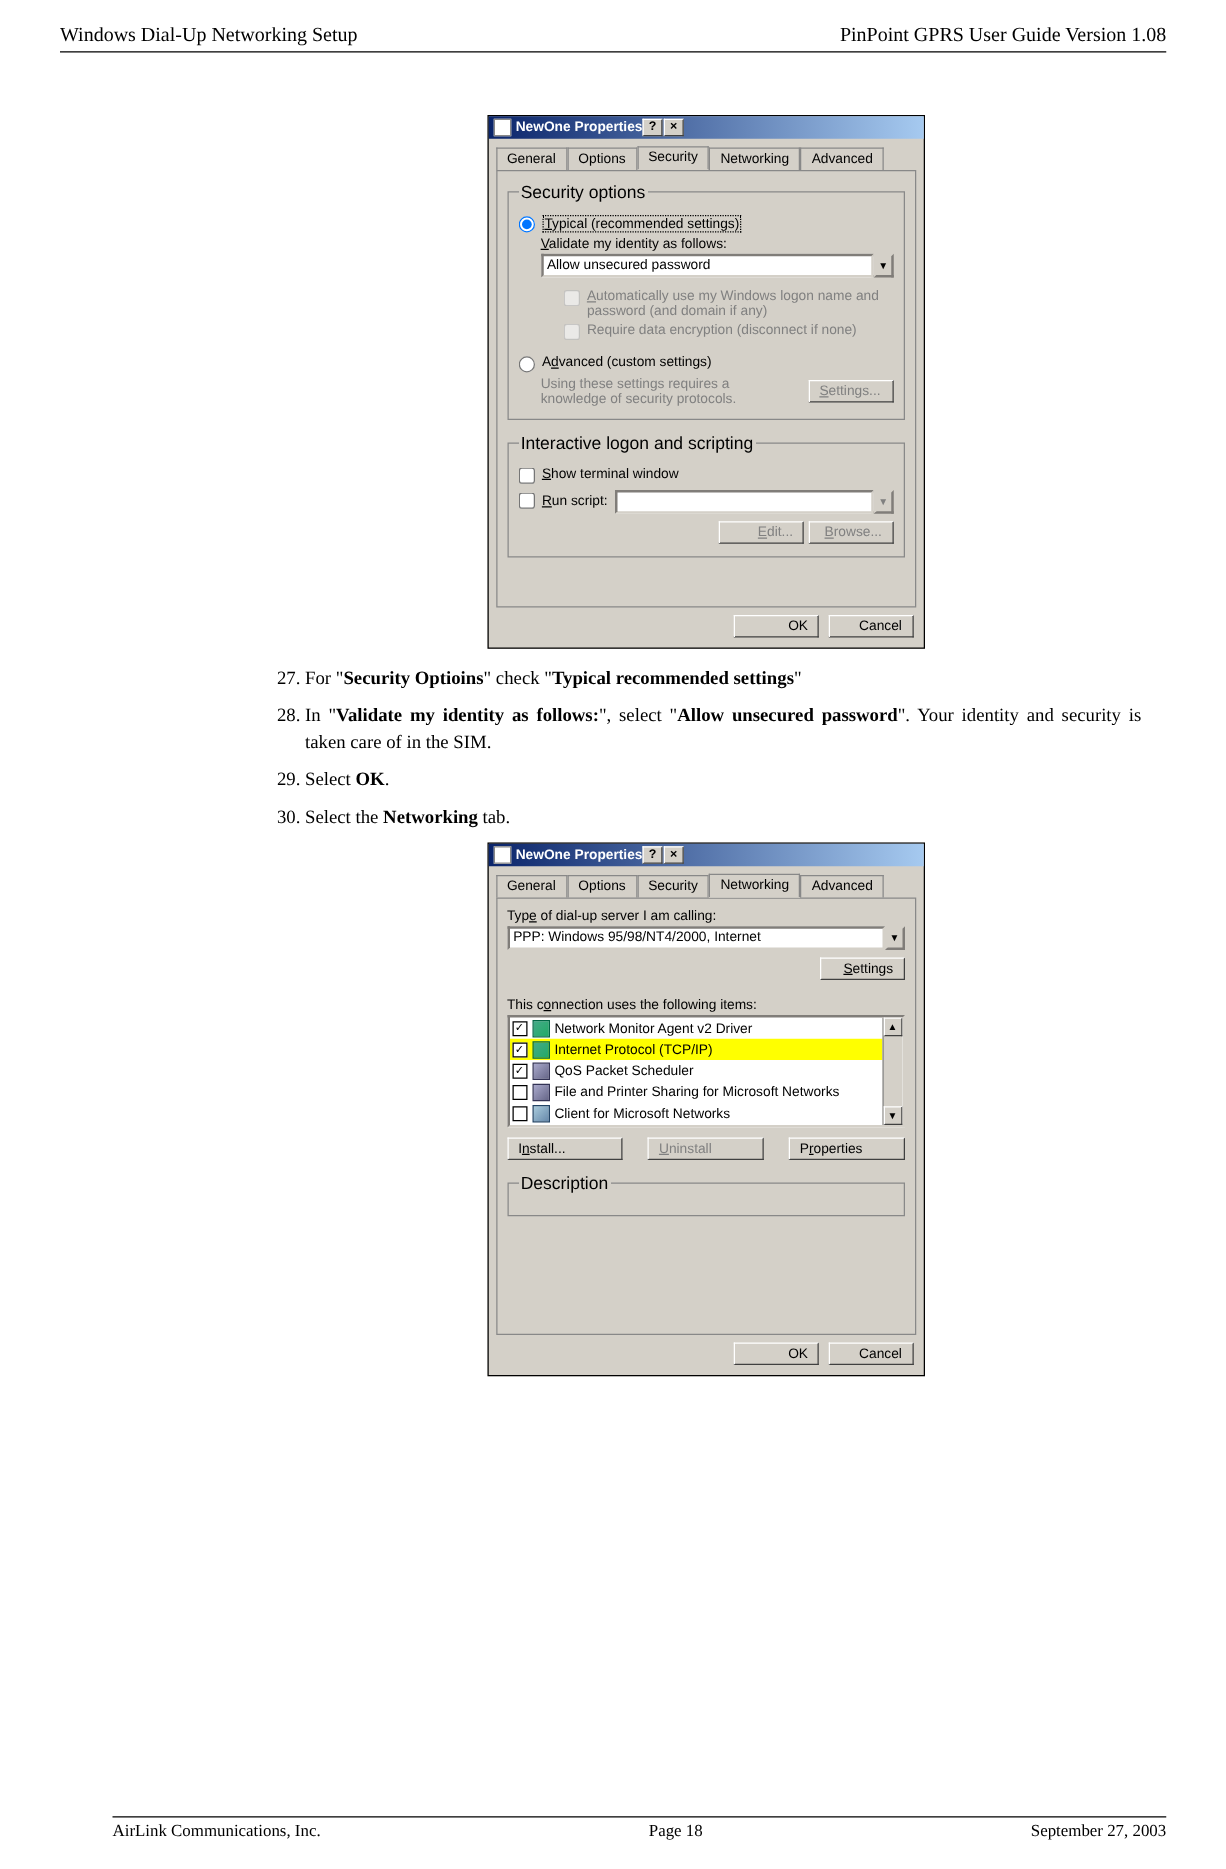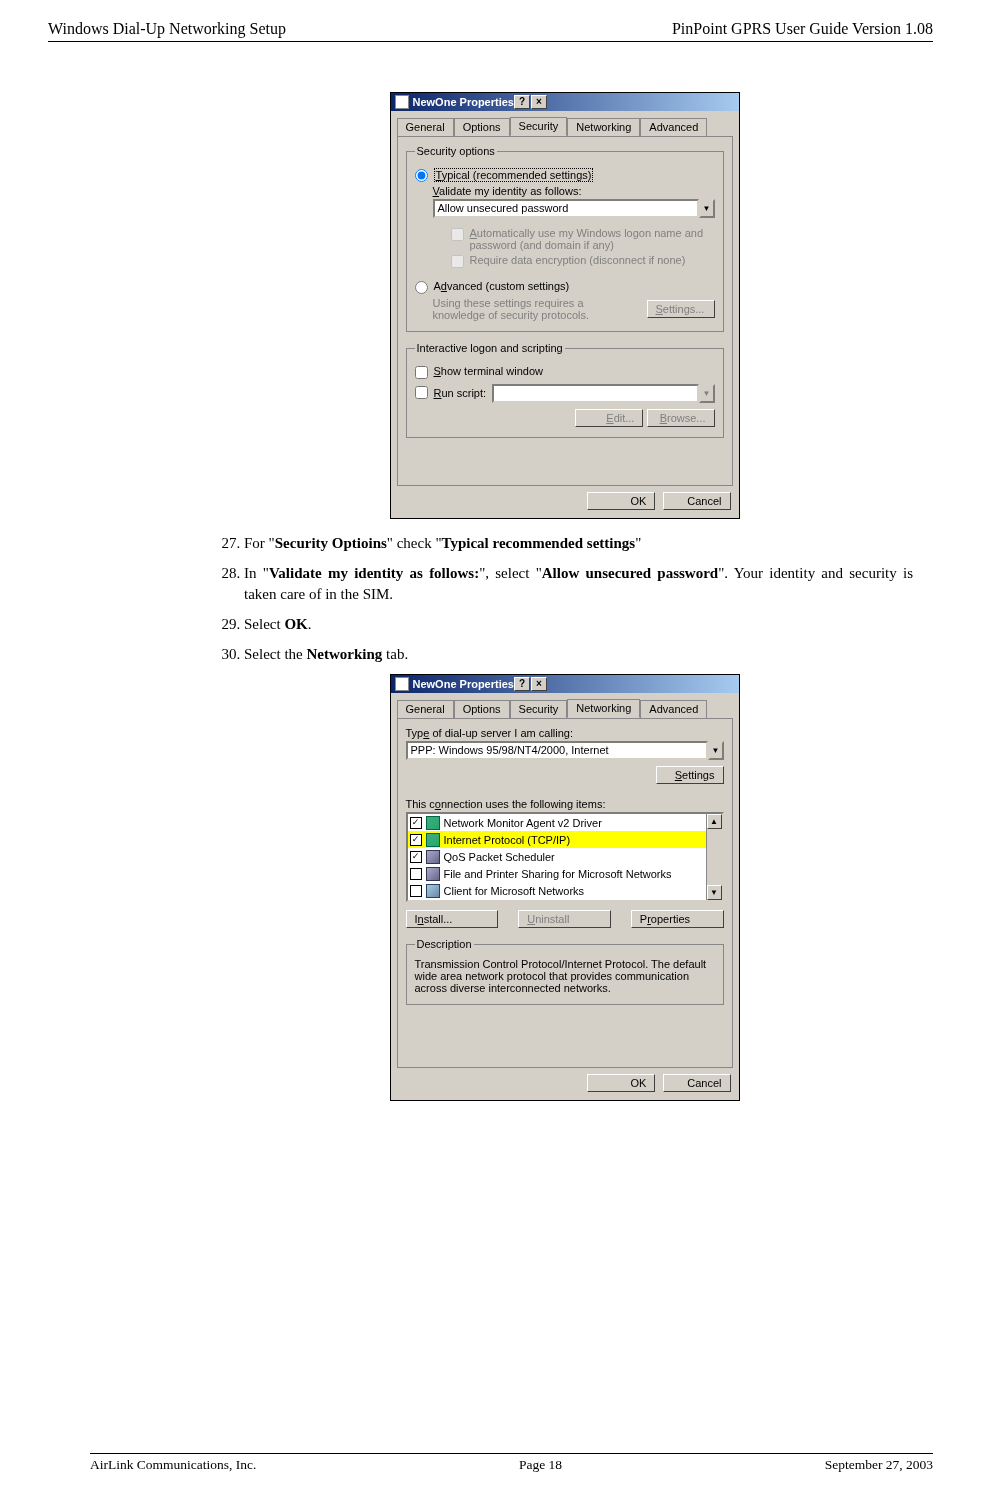--- a/index.html
+++ b/index.html
@@ -94,21 +94,21 @@
     background:#d4d0c8;
     padding: 8px;
     position:relative;
     min-height: 350px;
   }
   fieldset {
     border:1px solid #888;
     padding: 8px 8px 10px 8px;
     margin-bottom: 10px;
   }
-  legend { font-size:11px; padding:0 2px; }
+  legend { font-size:14px; padding:0 2px; }
   .radio-row, .chk-row { display:flex; align-items:flex-start; gap:6px; margin:3px 0; }
   .radio-row input, .chk-row input { margin-top:1px; flex:0 0 auto; }
   .ul { text-decoration: underline; }
   .dotted-sel {
     border:1px dotted #000;
     padding: 0 1px;
     display:inline-block;
   }
   .combo {
     display:flex;
@@ -396,21 +396,20 @@
 
         <div class="btn-row-3">
           <span class="btn"><span>I</span><span class="ul">n</span><span>stall...</span></span>
           <span class="btn disabled"><span class="ul">U</span><span>ninstall</span></span>
           <span class="btn"><span>P</span><span class="ul">r</span><span>operties</span></span>
         </div>
 
         <div style="height:10px"></div>
         <fieldset>
           <legend>Description</legend>
-          <div class="desc-text">Transmission Control Protocol/Internet Protocol. The default wide area network protocol that provides communication across diverse interconnected networks.</div>
         </fieldset>
       </div>
       <div class="dlg-footer">
         <span class="btn">OK</span>
         <span class="btn">Cancel</span>
       </div>
     </div>
   </div>
 
 

